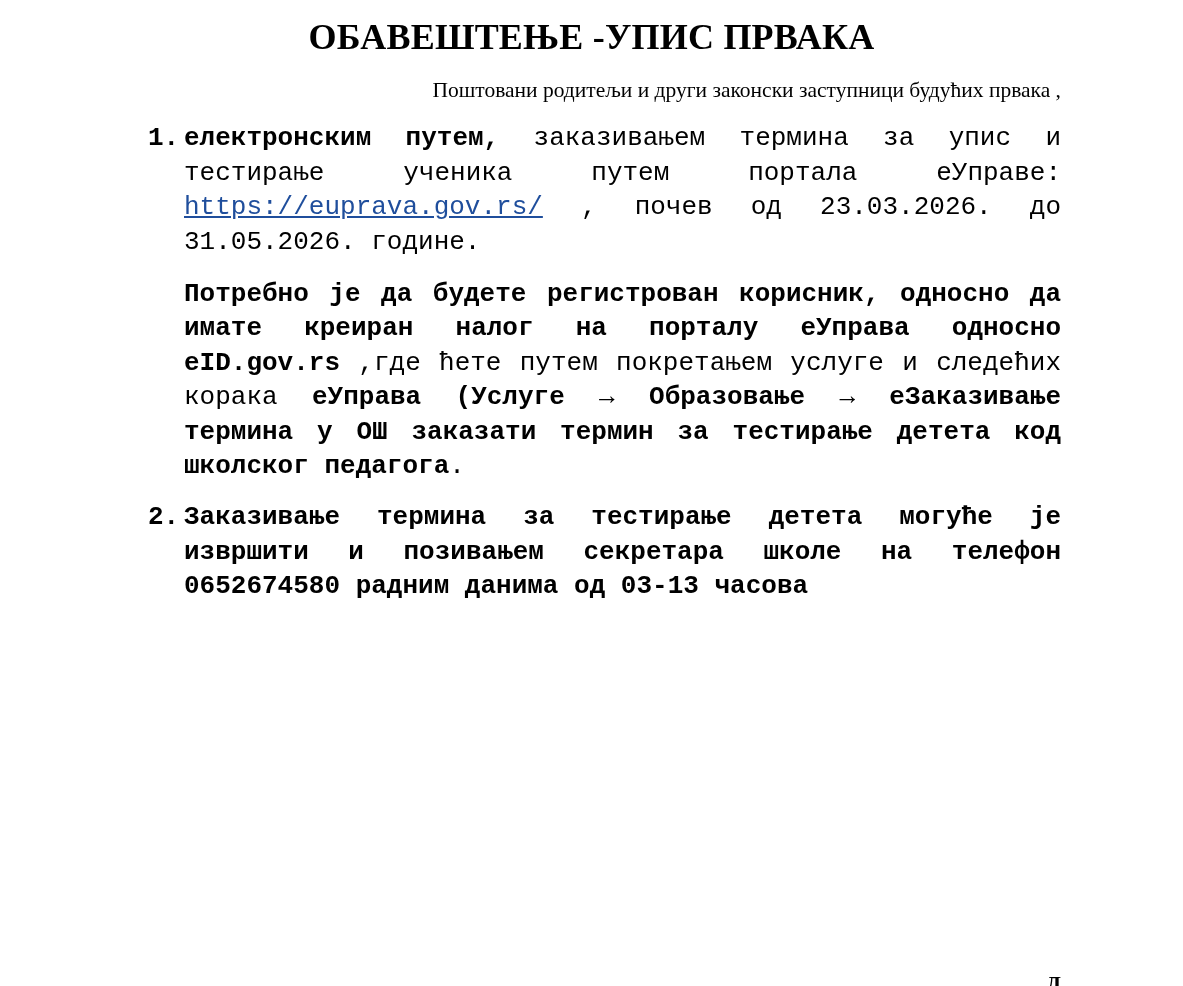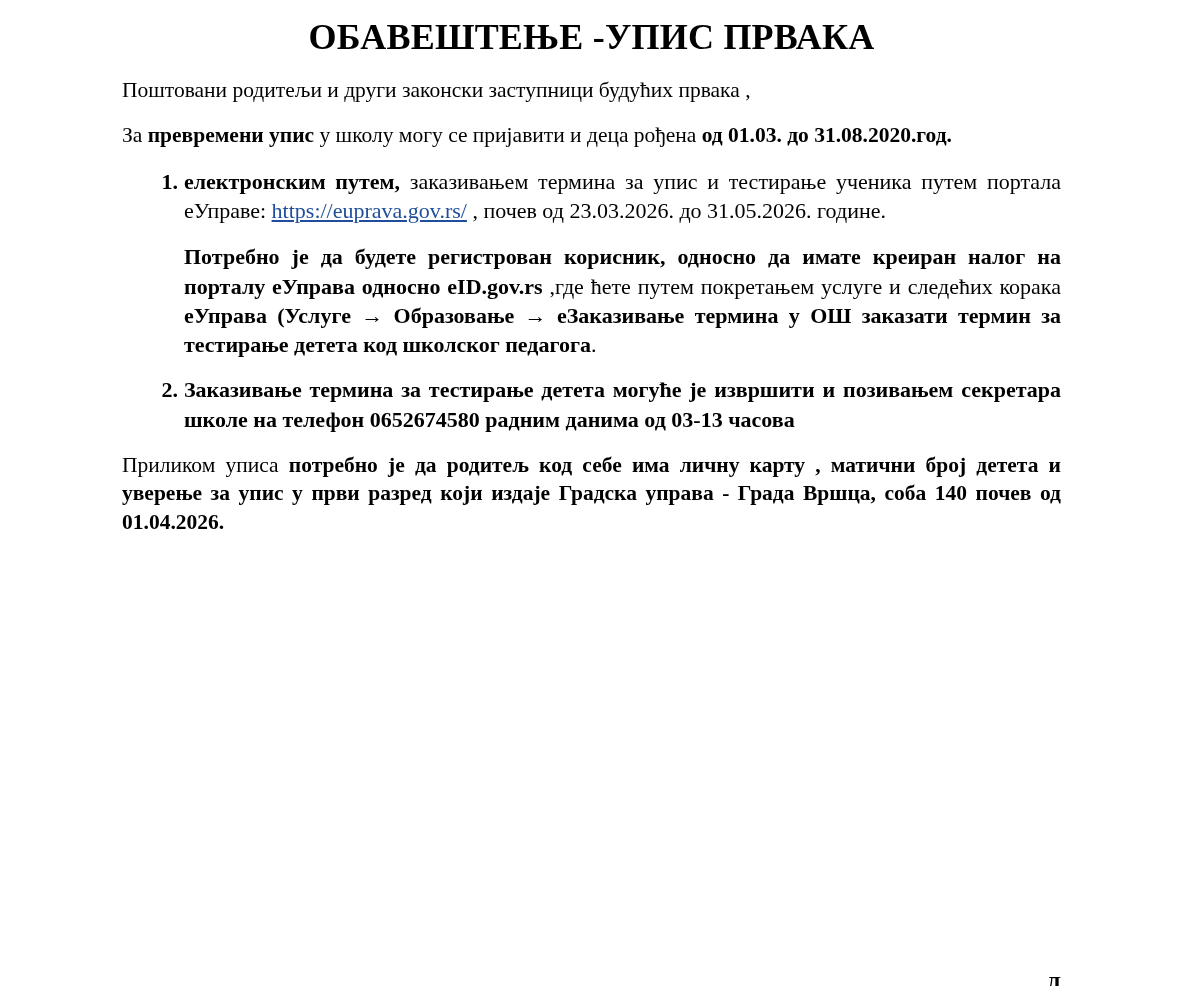--- a/index.html
+++ b/index.html
@@ -30,40 +30,41 @@
     line-height: 1.1;
   }
   p.para {
     font-size: 21.5px;
     line-height: 1.33;
     margin: 0 0 17px 0;
     text-align: justify;
     text-justify: inter-word;
   }
   p.para.nojust {
-    text-align: left;
+    text-align: right;
   }
   b, strong { font-weight: bold; }
   a.link {
     color: #1f4e9c;
     text-decoration: underline;
   }
   ol.items {
     margin: 0 0 0 0;
     padding-left: 62px;
     list-style: none;
     counter-reset: itm;
   }
   ol.items > li {
     counter-increment: itm;
     position: relative;
-    font-size: 22px;
+    font-size: 26px;
     line-height: 1.33;
     text-align: justify;
     margin-bottom: 16px;
+    font-family: Liberation Mono, monospace;
   }
   ol.items > li::before {
     content: counter(itm) ".";
     position: absolute;
     left: -36px;
     width: 30px;
     text-align: right;
     font-weight: bold;
   }
   ol.items > li p {
@@ -92,38 +93,32 @@
 <div class="page">
 
   <h1 class="doc-title">ОБАВЕШТЕЊЕ -УПИС ПРВАКА</h1>
 
   <p class="para nojust">
     <span>Поштовани родитељи и други законски заступници будућих првака ,</span>
   </p>
 
 
 
-  <p class="para">
-    <span>За </span><b>превремени упис</b><span> у школу могу се пријавити и деца рођена </span><b>од 01.03. до 31.08.2020.год.</b>
-  </p>
 
 
   <ol class="items">
     <li>
       <p>
         <b>електронским путем,</b><span> заказивањем термина за упис и тестирање ученика путем портала еУправе:  </span><a class="link" href="#">https://euprava.gov.rs/</a><span>  , почев од 23.03.2026. до 31.05.2026. године.</span>
       </p>
       <p class="indent-block">
         <b>Потребно је да будете регистрован корисник, односно да имате креиран налог на порталу еУправа односно eID.gov.rs</b><span> ,где ћете путем покретањем услуге и следећих корака </span><b>еУправа (Услуге → Образовање → еЗаказивање термина у ОШ заказати термин за тестирање детета код школског педагога</b><span>.</span>
       </p>
     </li>
     <li>
       <p class="sub-bold">Заказивање термина за тестирање детета могуће је извршити и позивањем секретара школе на телефон 0652674580 радним данима од 03-13 часова</p>
     </li>
   </ol>
 
-  <p class="para" style="margin-top:17px;">
-    <span>Приликом уписа </span><b>потребно је да родитељ код себе има личну карту , матични број детета и уверење за упис у први разред који издаје Градска управа - Града Вршца, соба 140 почев од 01.04.2026.</b>
-  </p>
 
   <div class="tail-fragment">Д</div>
 
 </div>
 
 </body></html>

